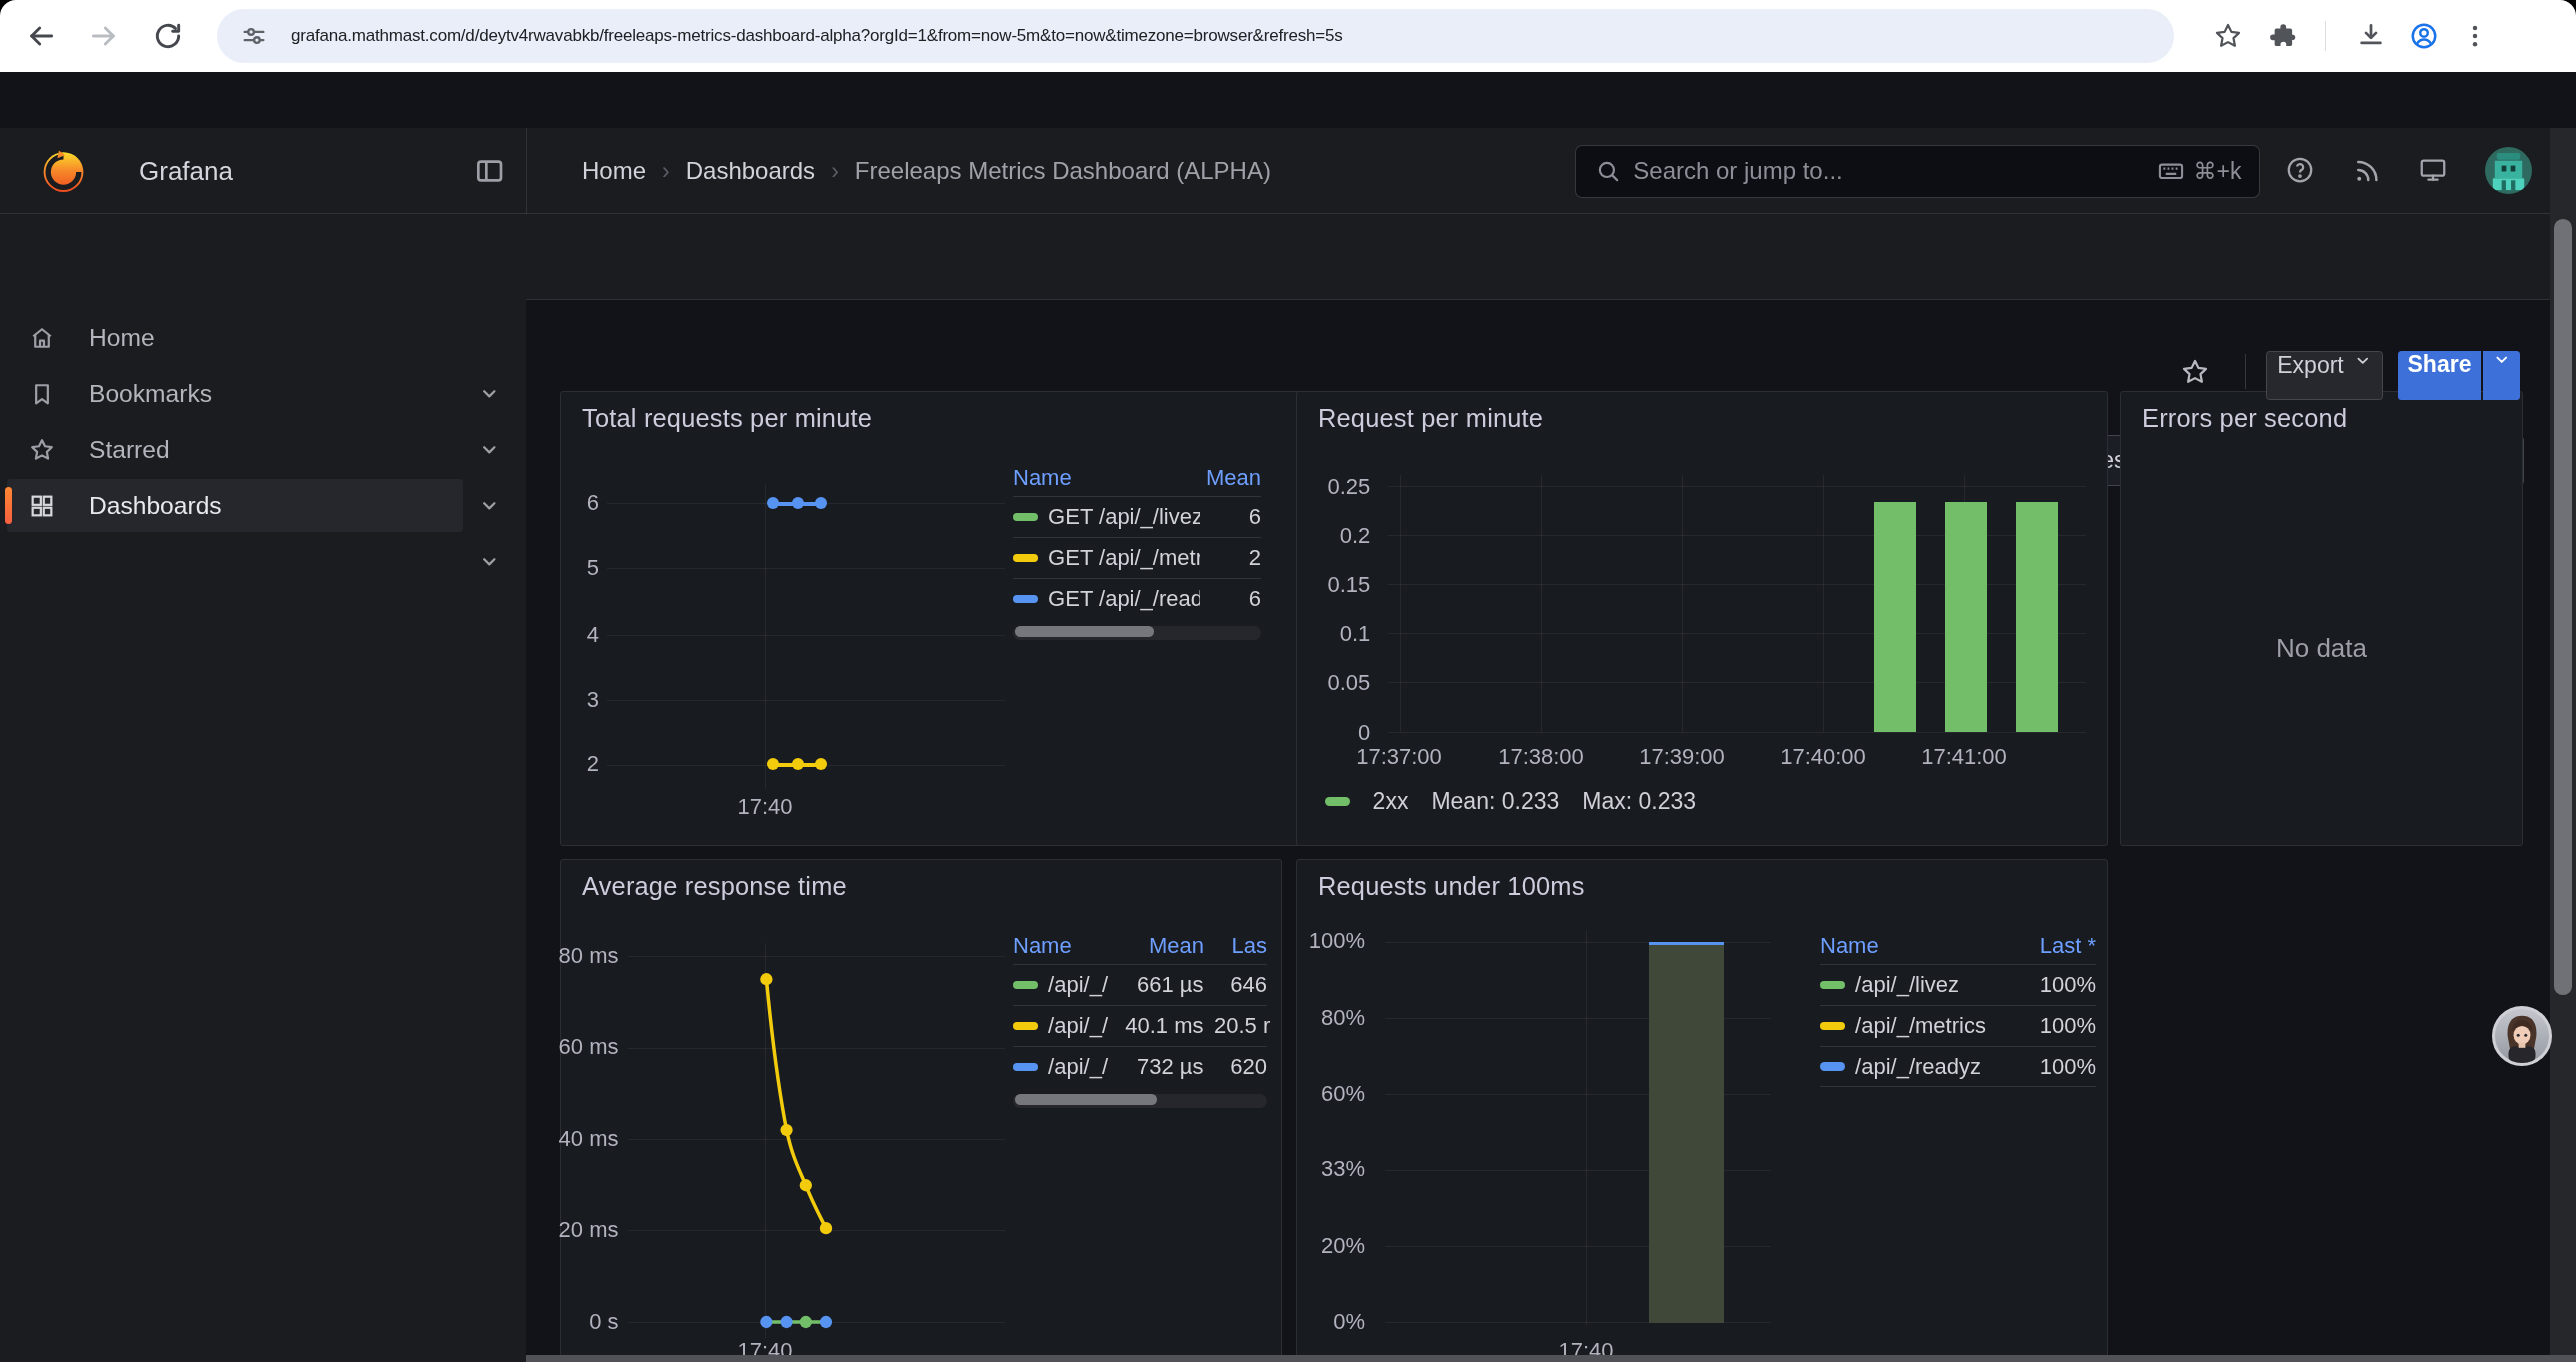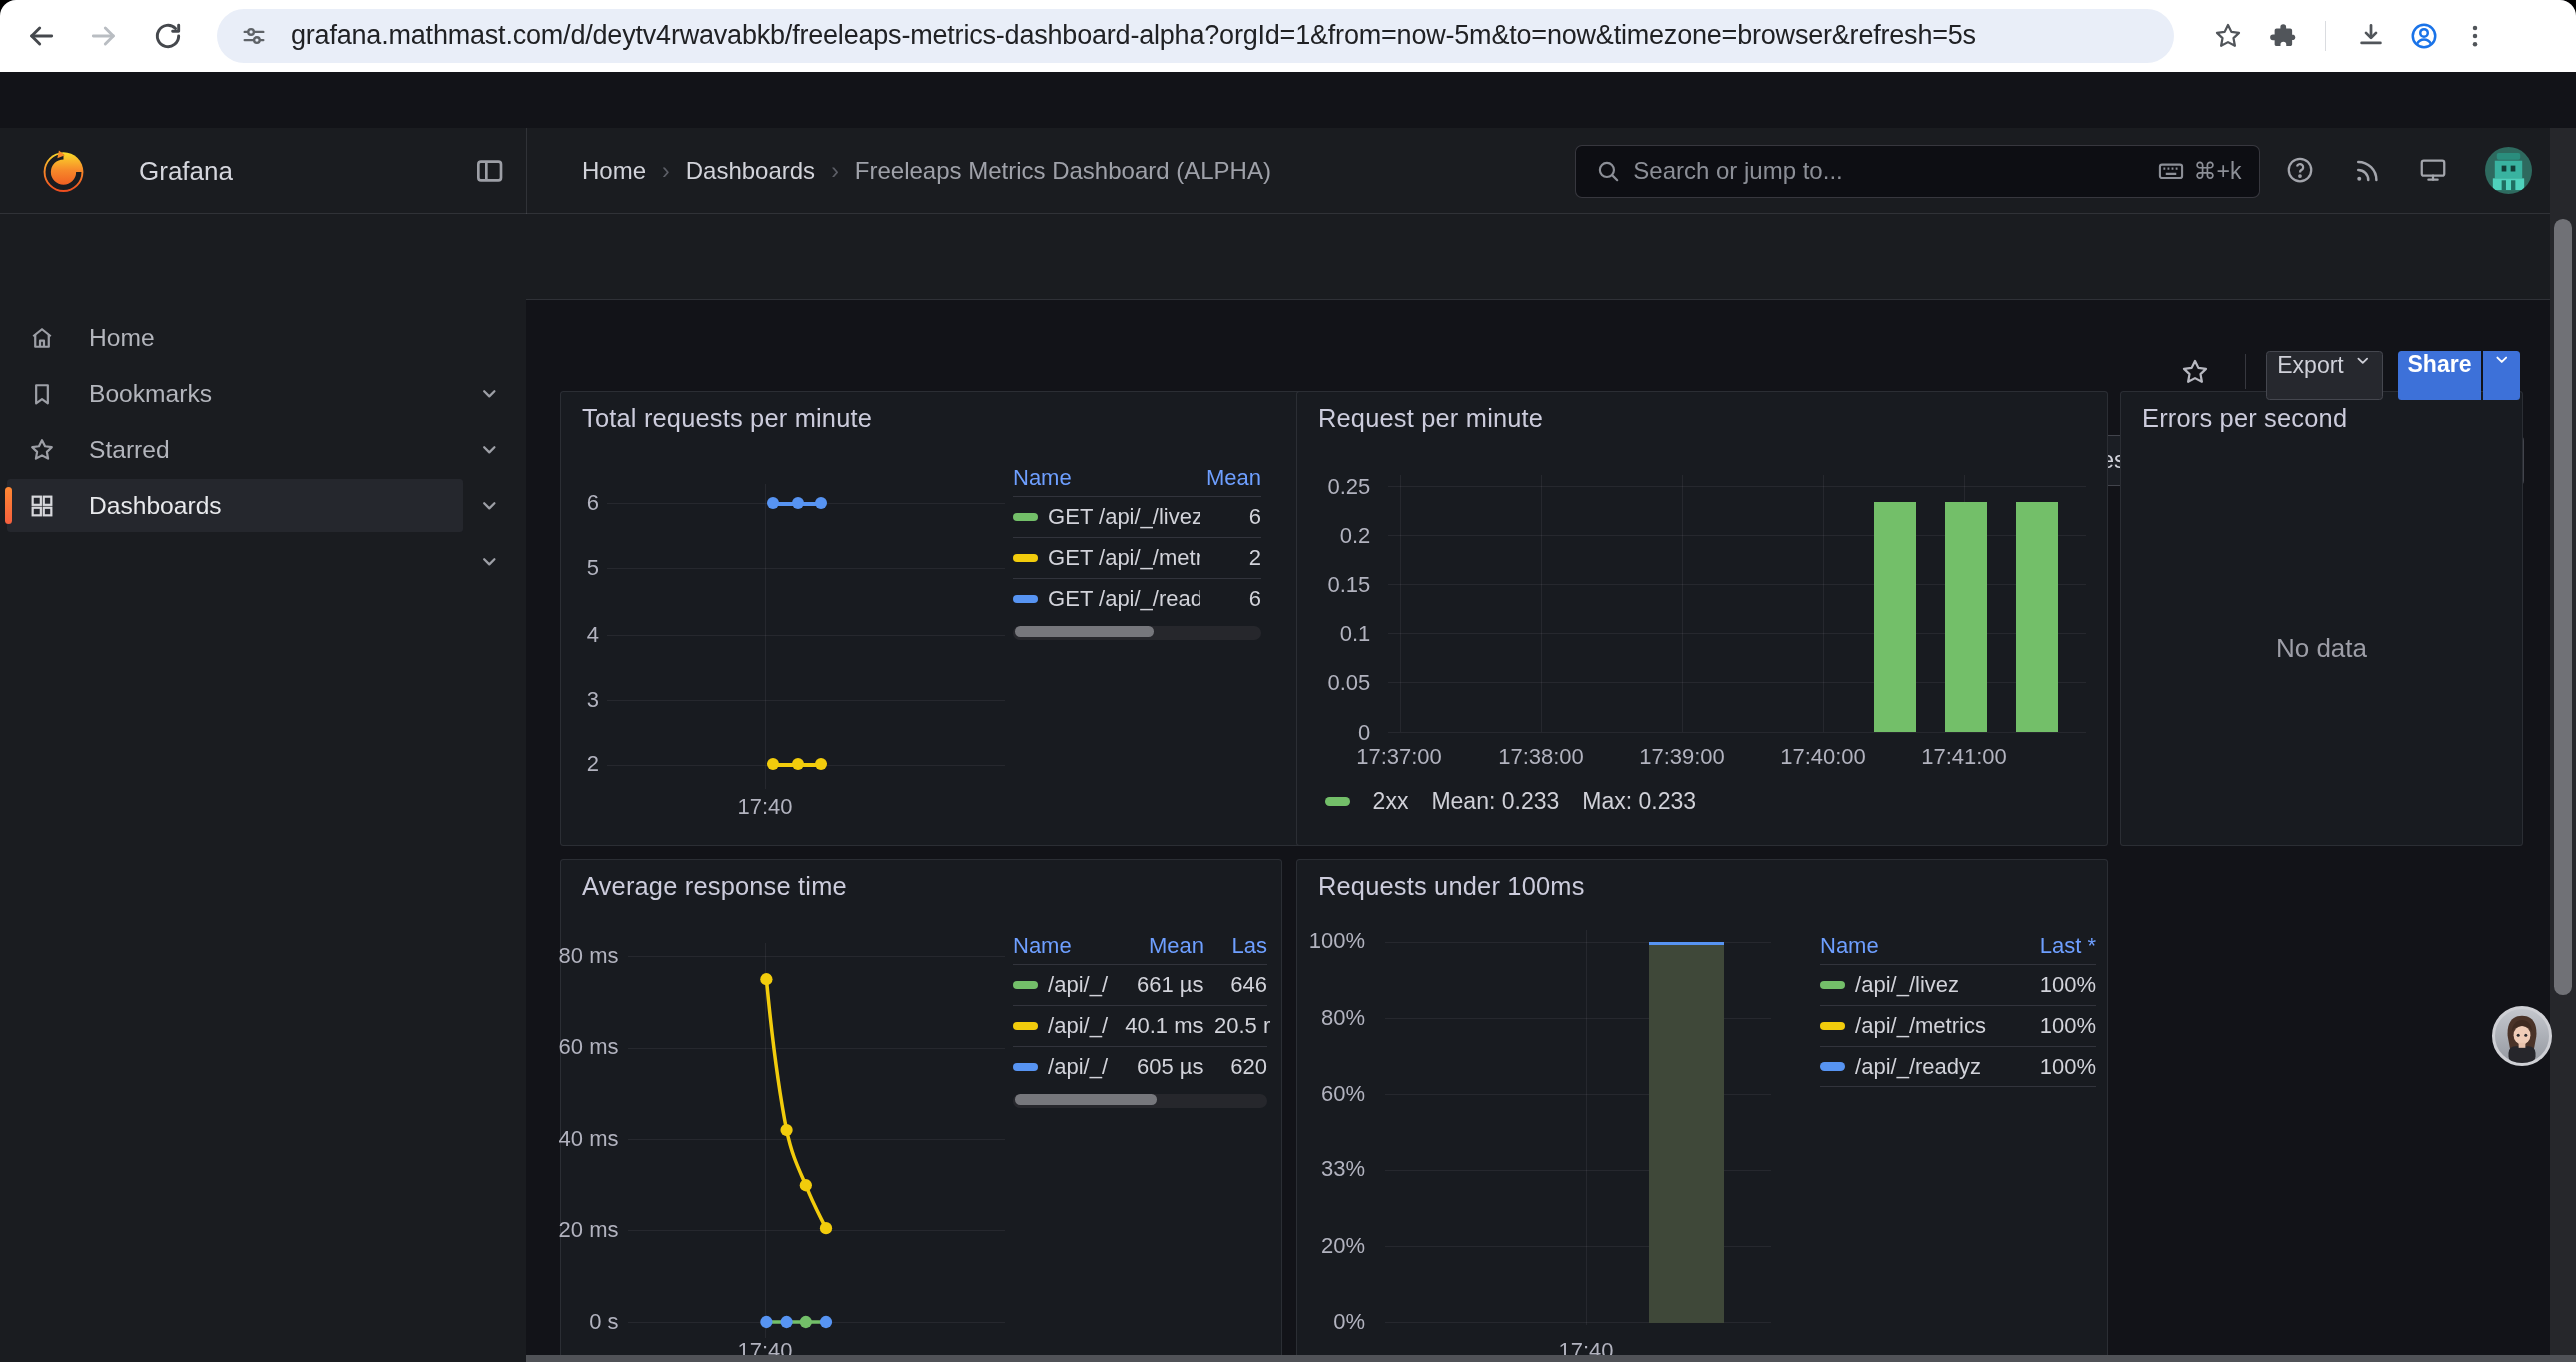--- a/index.html
+++ b/index.html
@@ -8,21 +8,21 @@
   .abs { position:absolute; }
   svg { display:block; }
 
   
   .window { position:absolute; inset:0; border-radius:16px 16px 0 0; overflow:hidden; background:#121318; }
   .chrome-bar { position:absolute; left:0; top:0; width:100%; height:72px; background:#ffffff; }
   .nav-ico { position:absolute; top:20px; width:32px; height:32px; color:#45484d; }
   .nav-ico.disabled { color:#b9bdc2; }
   .url-pill { position:absolute; left:217px; top:8.8px; width:1957px; height:54px;
     background:#e9eef8; border-radius:27px; display:flex; align-items:center; overflow:hidden; }
-  .url-text { margin-left:74px; font-size:27px; color:#202124; white-space:nowrap; letter-spacing:-0.2px; }
+  .url-text { margin-left:74px; font-size:17px; color:#202124; white-space:nowrap; letter-spacing:-0.2px; }
   .chrome-right-ico { position:absolute; top:21px; width:30px; height:30px; color:#51555a; }
   .chrome-divider { position:absolute; top:21px; width:0.9px; height:30px; background:#dadce0; }
 
   
   .bm-bar { position:absolute; left:0; top:72px; width:100%; height:56px; background:#ffffff;
     border-bottom:0.9px solid #e4e6ea; }
   .bm-chip { position:absolute; top:8.8px; height:39px; border-radius:10.5px; background:#f1f3f4;
     display:flex; align-items:center; padding:0 16px; gap:10.5px; color:#3c4043; font-size:21px; }
   .bm-divider { position:absolute; left:75px; top:16.7px; width:2.6px; height:23px; background:#bdd3f5; border-radius:1.8px; }
 
@@ -518,21 +518,21 @@
         </div>
         <div class="lt-row">
           <span class="sw sw-yellow"></span>
           <span class="lt-name">/api/_/metrics</span>
           <span class="lt-val" style="width:84px">40.1 ms</span>
           <span class="lt-val" style="width:53px">20.5 r</span>
         </div>
         <div class="lt-row">
           <span class="sw sw-blue"></span>
           <span class="lt-name">/api/_/readyz</span>
-          <span class="lt-val" style="width:84px">605 µs</span>
+          <span class="lt-val" style="width:84px">732 µs</span>
           <span class="lt-val" style="width:53px">620</span>
         </div>
         <div class="lt-sb">
             <div class="thumb"></div>
           </div>
       </div>
     </div>
 
     <div class="panel" style="left:1296px;top:731px;width:812px;height:526px">
       <div class="p-title">Requests under 100ms</div>

